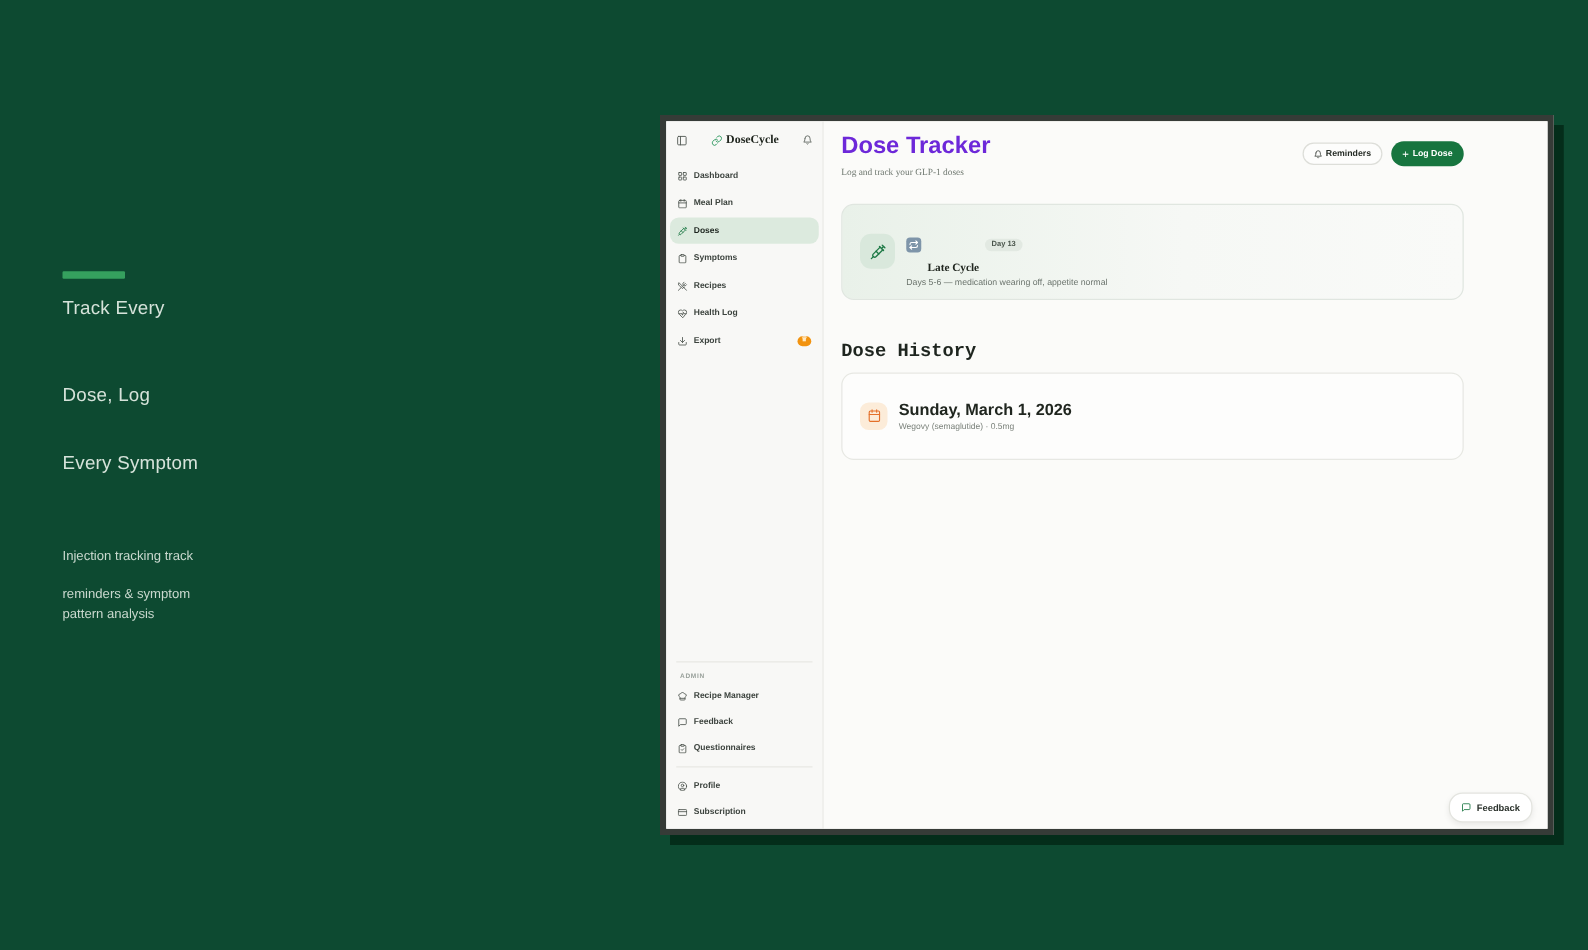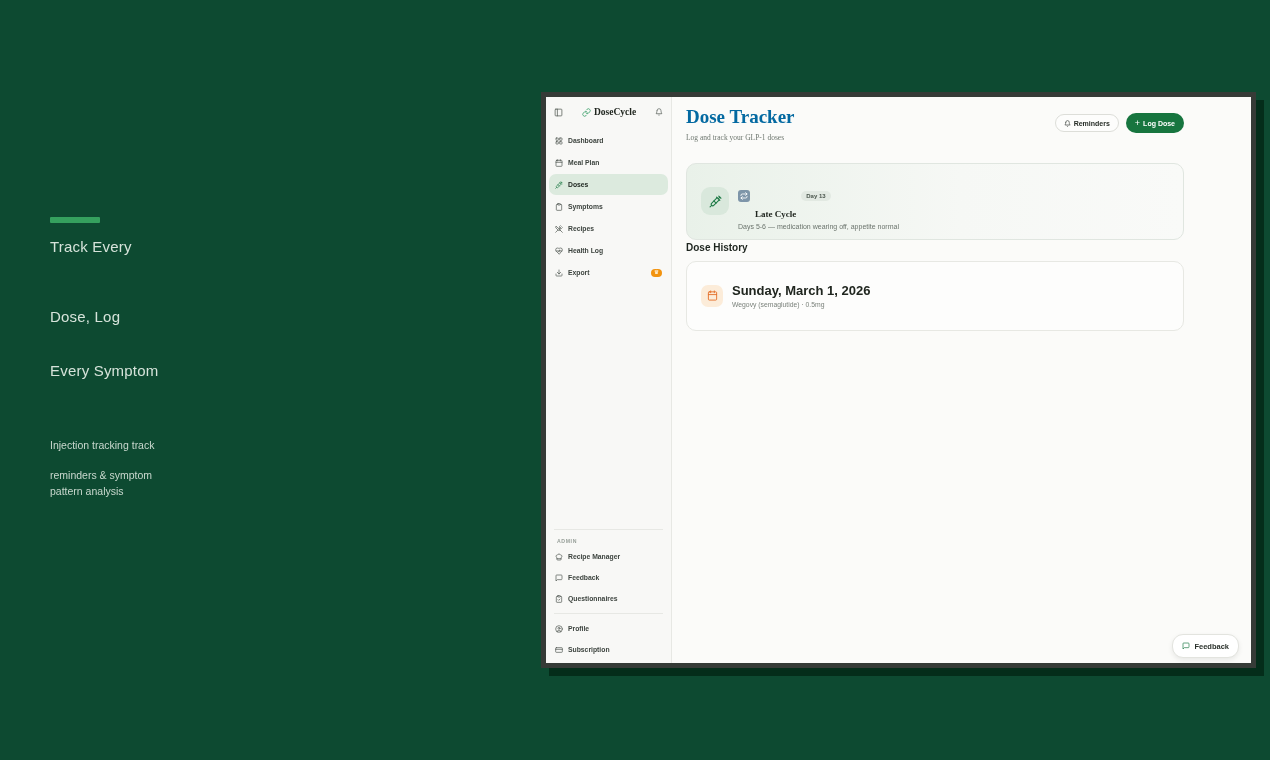--- a/index.html
+++ b/index.html
@@ -8,21 +8,21 @@
     background:#0d4a31;
     font-family:"Liberation Sans",sans-serif;
     -webkit-font-smoothing:antialiased;
   }
   
   .accent-bar{position:absolute;left:50px;top:217px;width:50px;height:6px;background:#35a05e;border-radius:1px;}
   .hero-line{position:absolute;left:50px;color:#d6e3da;font-size:15px;letter-spacing:.2px;}
   .hero-sub{position:absolute;left:50px;color:#c9d8ce;font-size:10.5px;}
   
   .window{
-    position:absolute;left:541px;top:92px;width:715px;height:576px;box-sizing:border-box;
+    position:absolute;left:528px;top:92px;width:715px;height:576px;box-sizing:border-box;
     border:5px solid #363b37;background:#fbfbf9;
     box-shadow:8px 8px 0 rgba(3,40,22,.85);
     display:flex;
   }
   
   .sidebar{width:126px;box-sizing:border-box;background:#f8f8f6;border-right:1px solid #e7e8e4;display:flex;flex-direction:column;}
   .sb-header{height:30px;display:flex;align-items:center;padding:0 8px;flex:0 0 auto;}
   .brand{display:flex;align-items:center;gap:3px;flex:1;justify-content:center;}
   .brand-text{font-family:"Liberation Serif",serif;font-weight:700;font-size:9.5px;color:#20261f;}
   .nav{padding:3px 3px;display:flex;flex-direction:column;gap:1px;}
@@ -37,21 +37,21 @@
   .sb-divider{height:1px;background:#e7e8e4;margin:4px 5px;}
   .sb-label{font-size:5.2px;color:#98a09a;letter-spacing:.6px;padding:4px 8px 2px;font-weight:700;}
   
   .ic{width:8px;height:8px;stroke:currentColor;fill:none;stroke-width:2;stroke-linecap:round;stroke-linejoin:round;}
   .ic9{width:9px;height:9px;}
   .ic7{width:7px;height:7px;}
   .ic12{width:13px;height:13px;}
   
   .main{flex:1;position:relative;padding:10px 0 0 14px;box-sizing:border-box;background:#fbfbf9;}
   .main-header{display:flex;width:498px;justify-content:space-between;align-items:flex-start;}
-  .page-title{font-family:Liberation Serif, serif;font-size:19px;font-weight:700;color:#0369a1;margin:0;line-height:1.1;}
+  .page-title{font-family:Liberation Sans, sans-serif;font-size:19px;font-weight:700;color:#6d28d9;margin:0;line-height:1.1;}
   .page-subtitle{font-size:7.5px;color:#6e776f;margin-top:5px;font-family:Liberation Serif, serif;}
   .hdr-buttons{display:flex;gap:7px;margin-top:6px;align-items:center;}
   .btn-outline{height:18px;padding:0 8px;border:1px solid #ddded9;background:#fdfdfc;border-radius:9px;
     display:flex;align-items:center;gap:3px;font-size:7px;font-weight:700;color:#262c26;cursor:pointer;}
   .btn-primary{height:20px;padding:0 9px;background:#17753f;border:none;border-radius:10px;color:#ffffff;
     display:flex;align-items:center;gap:3px;font-size:7px;font-weight:700;cursor:pointer;}
   .btn-primary .plus{font-size:9px;font-weight:400;line-height:1;}
   
   .cycle-card{width:498px;box-sizing:border-box;margin-top:21px;height:77px;border:1px solid #e0e6e0;border-radius:10px;
     background:linear-gradient(90deg,#e9f1e9 0%,#f6f8f5 55%,#f9faf8 100%);
@@ -59,21 +59,21 @@
   .syringe-tile{width:28px;height:28px;border-radius:9px;background:#d9e8dc;color:#1e7a46;
     display:flex;align-items:center;justify-content:center;flex:0 0 auto;}
   .cycle-row{display:flex;align-items:center;gap:5px;}
   .mini-cycle{width:12px;height:12px;border-radius:3px;background:#7e95a9;color:#fff;
     display:flex;align-items:center;justify-content:center;}
   .mini-cycle .ic{width:8px;height:8px;stroke-width:2.6;}
   .phase-title{font-family:"Liberation Serif",serif;font-weight:700;font-size:9px;color:#20261f;margin-top:36px;}
   .day-badge{background:#e2e9e2;color:#4a554c;font-size:6px;font-weight:700;padding:2px 5px;border-radius:5px;}
   .cycle-desc{font-size:7px;color:#6b746d;margin-top:4px;}
   
-  .history-heading{font-family:Liberation Sans, sans-serif;font-weight:700;font-size:10px;color:#1e251f;margin-top:2px;}
+  .history-heading{font-family:Liberation Mono, monospace;font-weight:700;font-size:15px;color:#1e251f;margin-top:33px;}
   .history-card{width:498px;margin-top:8px;height:70px;border:1px solid #e7e8e3;border-radius:10px;background:#fdfdfc;
     display:flex;align-items:center;padding:0 14px;gap:9px;box-sizing:border-box;}
   .cal-tile{width:22px;height:22px;border-radius:7px;background:#fcecd9;color:#e4702a;
     display:flex;align-items:center;justify-content:center;flex:0 0 auto;}
   .entry-date{font-size:13px;font-weight:700;color:#20261f;}
   .entry-details{font-size:6.8px;color:#7b827b;margin-top:3px;}
   
   .feedback-pill{position:absolute;right:12px;bottom:5px;height:22px;padding:0 9px;background:#ffffff;
     border:1px solid #e3e4df;border-radius:11px;display:flex;align-items:center;gap:4px;
     font-size:7.5px;font-weight:600;color:#2a312b;box-shadow:0 2px 5px rgba(0,0,0,.08);cursor:pointer;}

